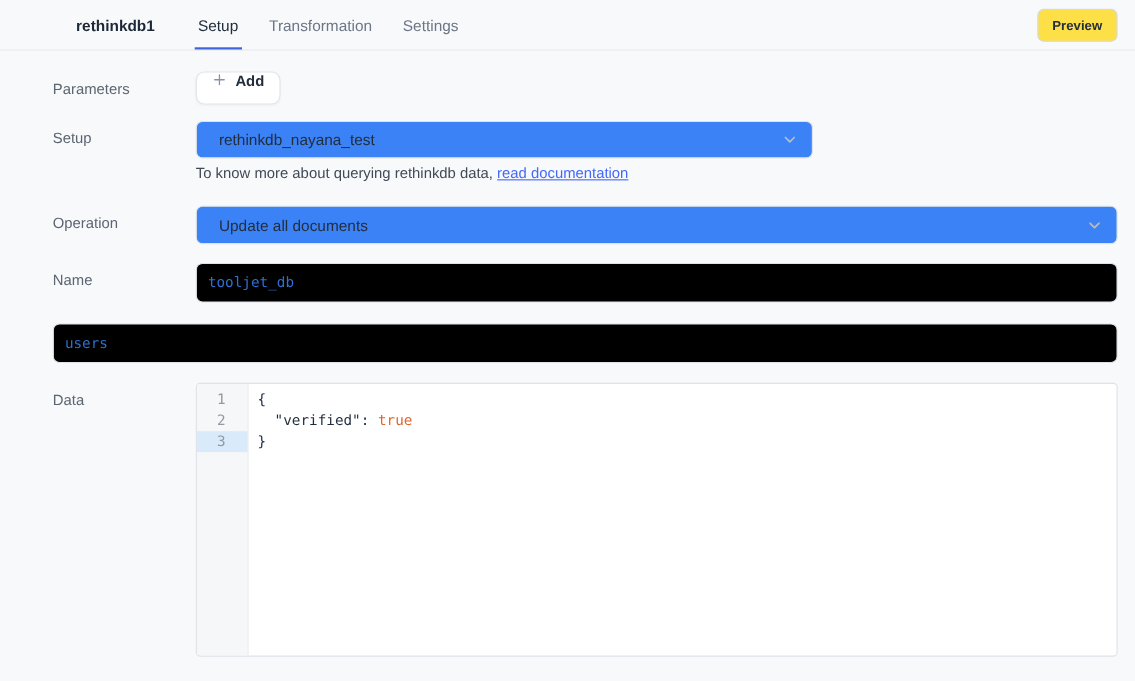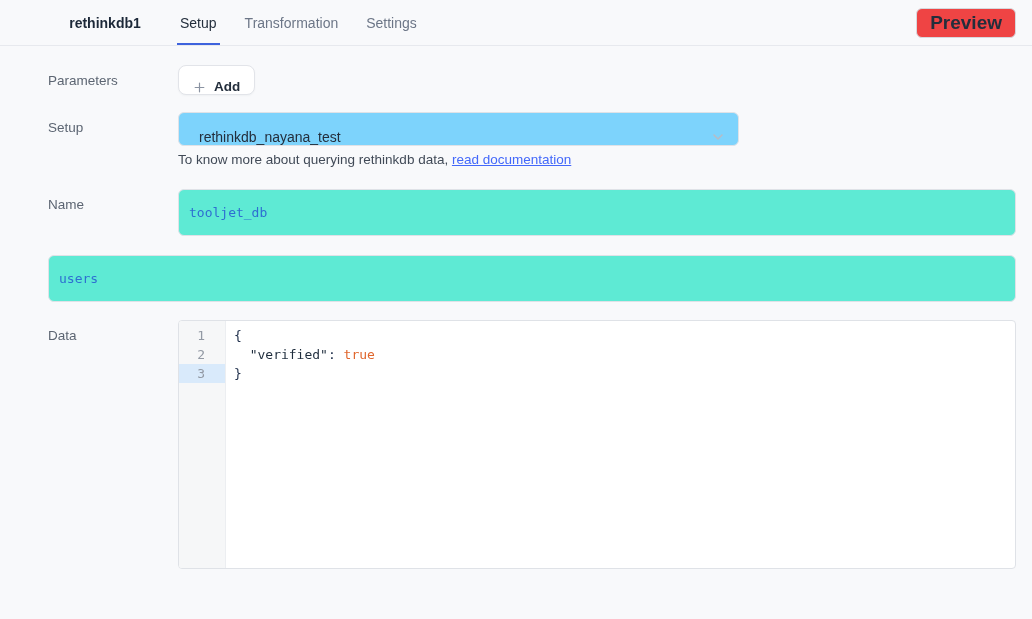--- a/index.html
+++ b/index.html
@@ -67,84 +67,84 @@
     border: 1px solid #99aaf0;
     border-radius: 6px;
     font-size: 13.5px;
     cursor: pointer;
   }
   .run-label { font-weight: 700; color: #232e3c; }
   .run-shortcut { color: #9aa3b2; }
   .preview-button {
     height: 30px;
     padding: 0 13px;
-    background: #ef4444;
+    background: #fde047;
     border: 1px solid #d6d9de;
     border-radius: 6px;
-    font-size: 19px;
+    font-size: 12px;
     font-weight: 700;
     color: #232e3c;
     cursor: pointer;
   }
   
   .main { padding: 19px 16px 0 16px; margin-left: 32px; }
   .row { display: flex; align-items: flex-start; }
   .field-label {
     width: 130px;
     flex-shrink: 0;
     color: #5c6572;
     font-size: 13.5px;
     padding-top: 8px;
   }
   .control-col { flex: 1; min-width: 0; }
 
   .add-button {
     display: inline-flex;
-    align-items: flex-end;
+    align-items: flex-start;
     gap: 8px;
     height: 30px;
     padding: 0 14px;
     background: #ffffff;
     border: 1px solid #e2e4e9;
     border-radius: 8px;
     box-shadow: 0 1px 2px rgba(30,40,60,.04);
     font-size: 13.5px;
     font-weight: 700;
     color: #232e3c;
     cursor: pointer;
   }
   .plus-glyph { color: #8a93a2; display: flex; }
 
   .select-box {
     height: 34px;
-    background: #7dd3fc;
+    background: #3b82f6;
     border: 1px solid #dfe2e7;
     border-radius: 6px;
     display: flex;
-    align-items: flex-end;
+    align-items: center;
     padding: 0 12px 0 20px;
     cursor: pointer;
     color: #232e3c;
   }
   .select-box .select-value { flex: 1; font-size: 14px; }
   .chevron { color: #b6bcc6; display: flex; }
   .source-select { width: 561px; }
   .operation-select { width: 100%; height: 35px; }
 
   .helper-text {
     margin-top: 6px;
     font-size: 13.5px;
     color: #414a57;
   }
   .helper-text a { color: #4368fa; text-decoration: underline; cursor: pointer; }
 
   .mono-input {
     width: 100%;
-    height: 47px;
-    background: #5eead4;
+    height: 36px;
+    background: #000000;
     border: 1px solid #dfe2e7;
     border-radius: 6px;
     padding: 0 10px;
     font-family: "DejaVu Sans Mono", "Liberation Mono", monospace;
     font-size: 13px;
     color: #2e6fd1;
     outline: none;
   }
 
   
@@ -233,20 +233,33 @@
         <span class="chevron">
           <svg width="16" height="16" viewBox="0 0 24 24" fill="none" stroke="#b6bcc6" stroke-width="2.4" stroke-linecap="round" stroke-linejoin="round">
               <path d="M6 9l6 6 6-6"></path>
             </svg>
         </span>
       </div>
       <div class="helper-text"><span>To know more about querying rethinkdb data, </span><a>read documentation</a></div>
     </div>
   </div>
 
+  <div class="row margin-row-3">
+    <div class="field-label">Operation</div>
+    <div class="control-col">
+      <div class="select-box operation-select">
+        <span class="select-value">Update all documents</span>
+        <span class="chevron">
+          <svg width="16" height="16" viewBox="0 0 24 24" fill="none" stroke="#b6bcc6" stroke-width="2.4" stroke-linecap="round" stroke-linejoin="round">
+              <path d="M6 9l6 6 6-6"></path>
+            </svg>
+        </span>
+      </div>
+    </div>
+  </div>
 
   <div class="row margin-row-4">
     <div class="field-label">Name</div>
     <div class="control-col">
       <input class="mono-input" type="text" value="tooljet_db" style="">
     </div>
   </div>
 
   <div class="row margin-row-5">
     <div class="control-col">

